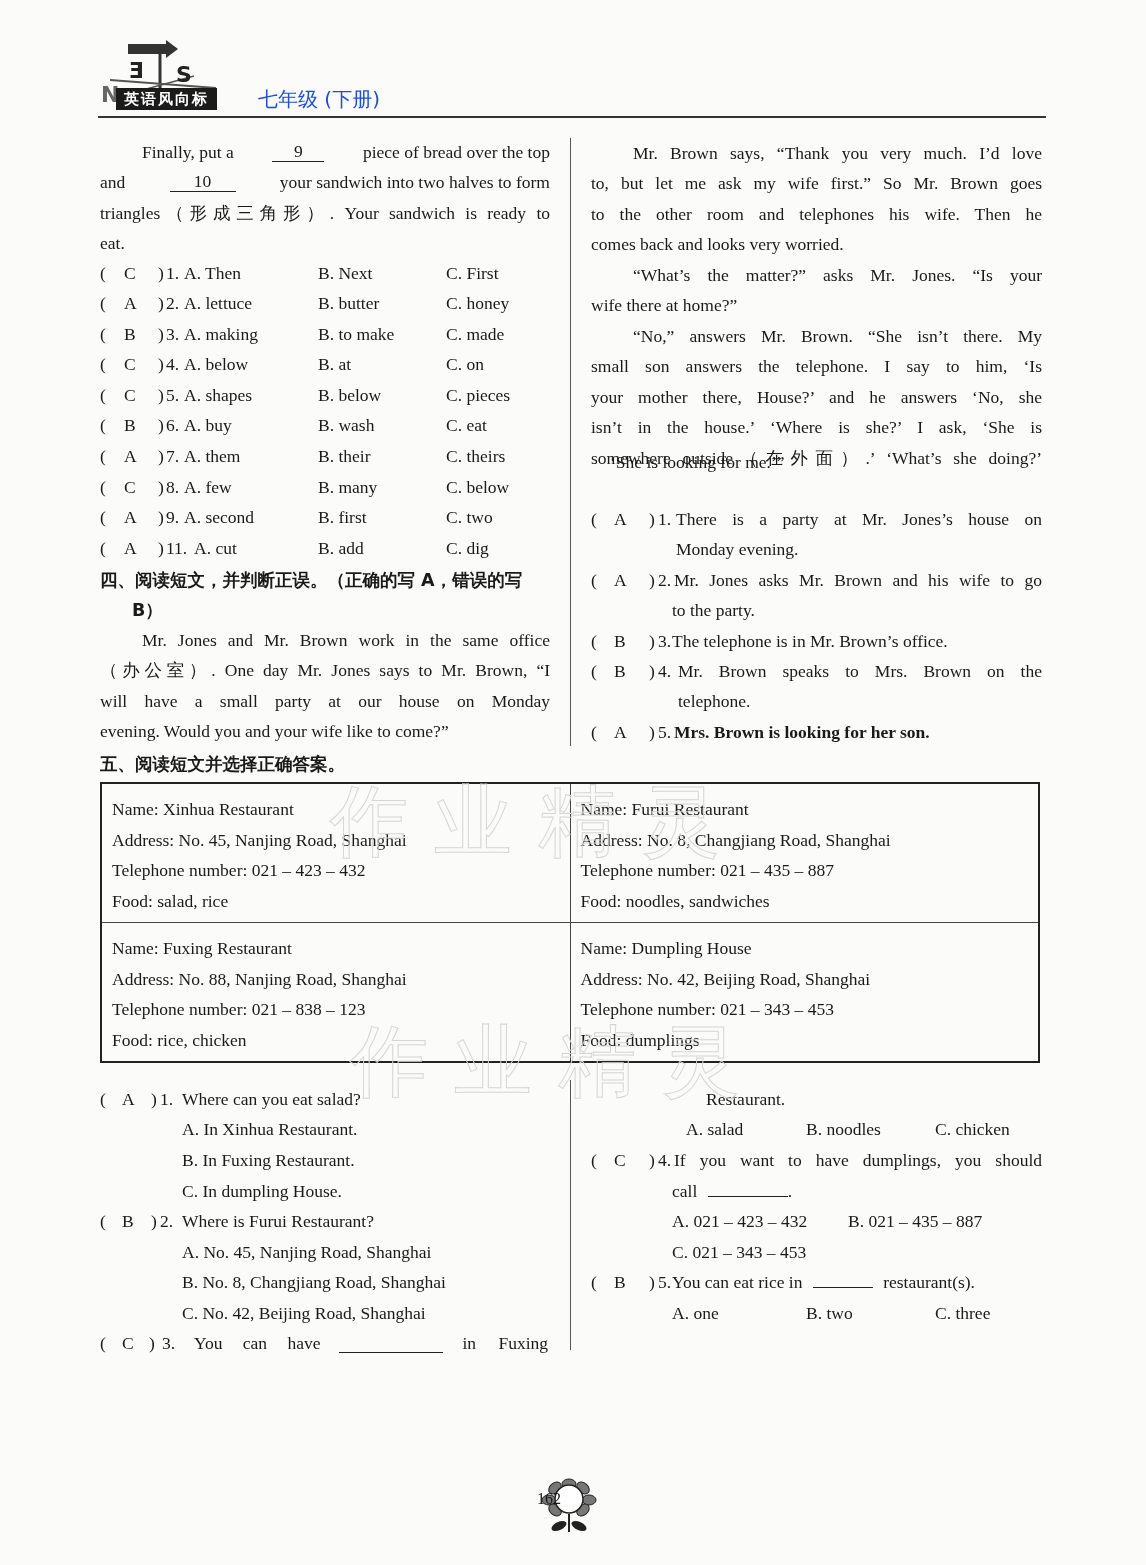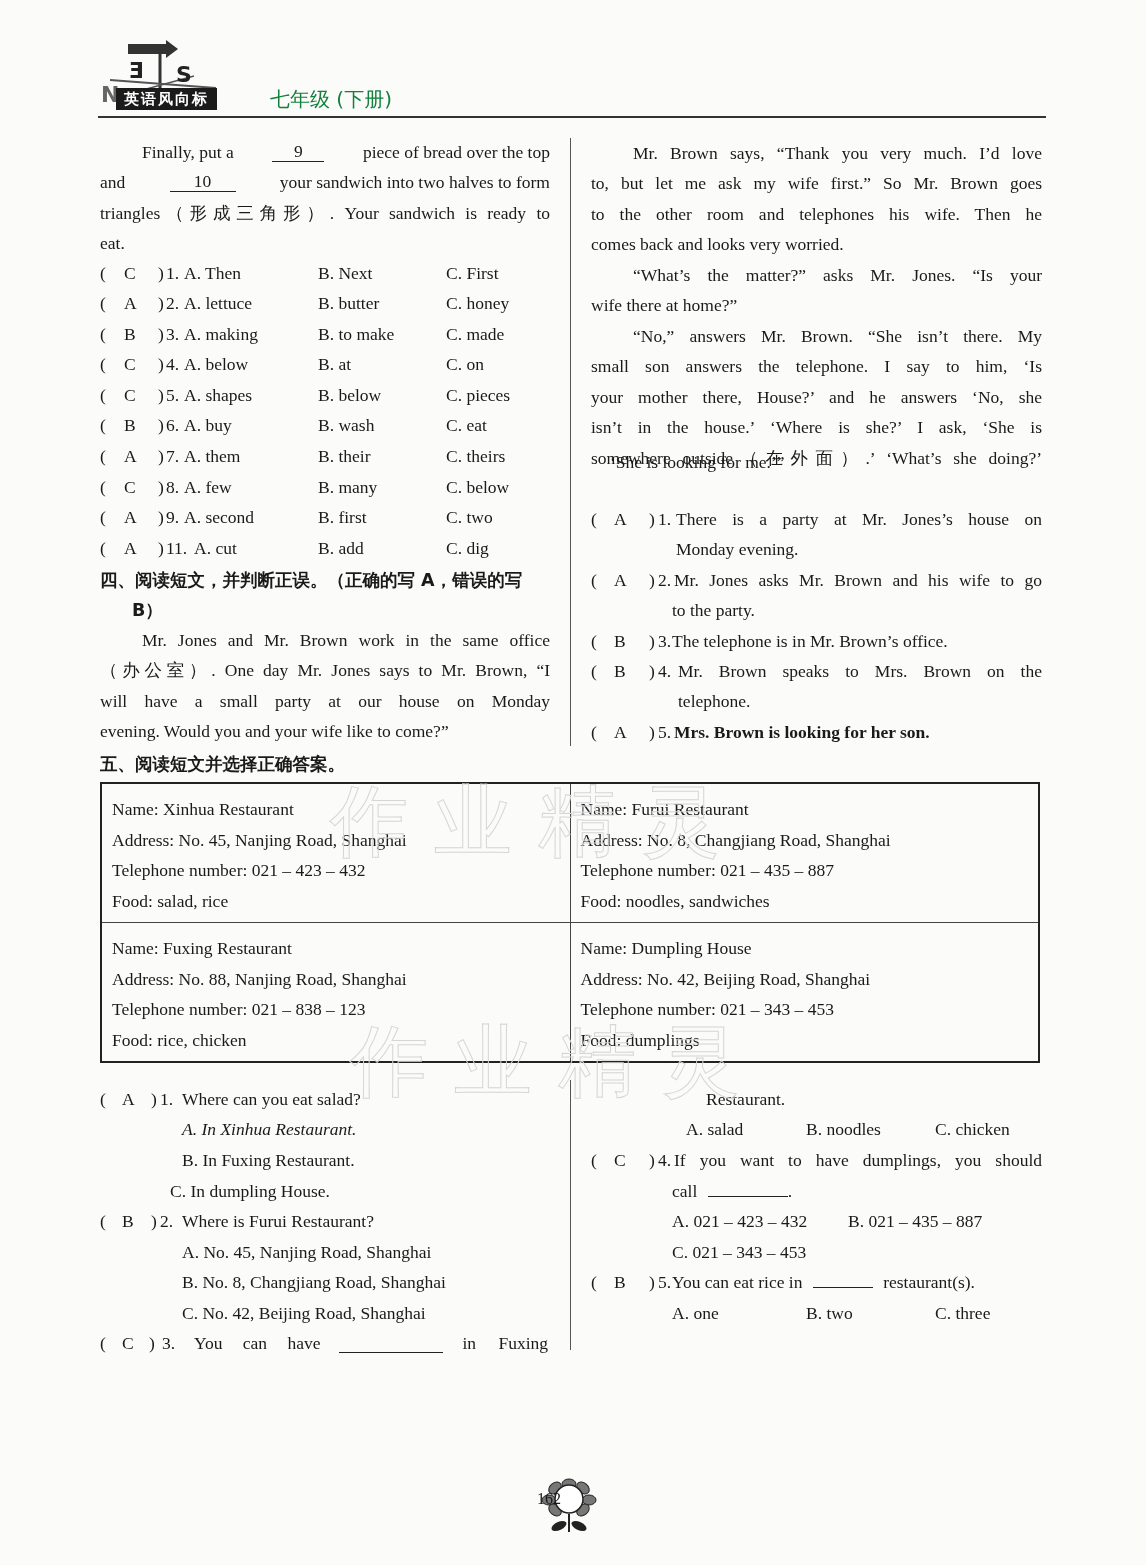--- a/index.html
+++ b/index.html
@@ -4,21 +4,21 @@
 <style>
   * { box-sizing: border-box; margin: 0; padding: 0; }
   html, body { width: 1146px; height: 1565px; background: #fbfbfa; overflow: hidden; }
   body { position: relative; font-family: "Liberation Serif", "DejaVu Serif", serif; color: #1a1a1a; font-size: 17.5px; }
 
   
   .header { position: absolute; left: 98px; top: 36px; width: 950px; height: 84px; }
   .logo { position: absolute; left: 0; top: 0; width: 140px; height: 74px; }
   .logo-box { position: absolute; left: 18px; top: 52px; height: 22px; background: #1b1b1b; color: #fff;
     font-family: "DejaVu Sans", sans-serif; font-weight: bold; font-size: 15px; padding: 1px 8px; letter-spacing: 2px; line-height: 20px; }
-  .grade { position: absolute; left: 172px; top: 50px; font-family: "DejaVu Sans", sans-serif; font-size: 20px; color: #15803d; }
+  .grade { position: absolute; left: 160px; top: 50px; font-family: "DejaVu Sans", sans-serif; font-size: 20px; color: #1d4ed8; }
   .header-rule { position: absolute; left: 0; top: 80px; width: 948px; height: 2px; background: #333; }
 
   .col-divider { position: absolute; width: 1px; background: #555; }
   .line { position: absolute; white-space: nowrap; line-height: 20px; }
   .just { display: flex; justify-content: space-between; white-space: nowrap; }
   .blank { display: inline-block; border-bottom: 1px solid #222; text-align: center; line-height: 18px; }
 
   .opt-row { position: absolute; height: 22px; width: 460px; }
   .opt-row span { position: absolute; top: 0; white-space: nowrap; }
 
@@ -265,23 +265,23 @@
   </tr>
 </tbody>
   </table>
 
 <div>
   <span class="line" style="left:100px; top:1089px;">(</span>
   <span class="line" style="left:122px; top:1089px;">A</span>
   <span class="line" style="left:151px; top:1089px;">)</span>
   <span class="line" style="left:160px; top:1089px;">1.</span>
   <span class="line" style="left:182px; top:1089px;">Where can you eat salad?</span>
-  <span class="line" style="left:182px; top:1119px;font-style:italic;">A. In Xinhua Restaurant.</span>
+  <span class="line" style="left:182px; top:1119px;">A. In Xinhua Restaurant.</span>
   <span class="line" style="left:182px; top:1150px;">B. In Fuxing Restaurant.</span>
-  <span class="line" style="left:170px; top:1181px;">C. In dumpling House.</span>
+  <span class="line" style="left:182px; top:1181px;">C. In dumpling House.</span>
 </div>
 <div>
   <span class="line" style="left:100px; top:1211px;">(</span>
   <span class="line" style="left:122px; top:1211px;">B</span>
   <span class="line" style="left:151px; top:1211px;">)</span>
   <span class="line" style="left:160px; top:1211px;">2.</span>
   <span class="line" style="left:182px; top:1211px;">Where is Furui Restaurant?</span>
   <span class="line" style="left:182px; top:1242px;">A. No. 45, Nanjing Road, Shanghai</span>
   <span class="line" style="left:182px; top:1272px;">B. No. 8, Changjiang Road, Shanghai</span>
   <span class="line" style="left:182px; top:1303px;">C. No. 42, Beijing Road, Shanghai</span>

